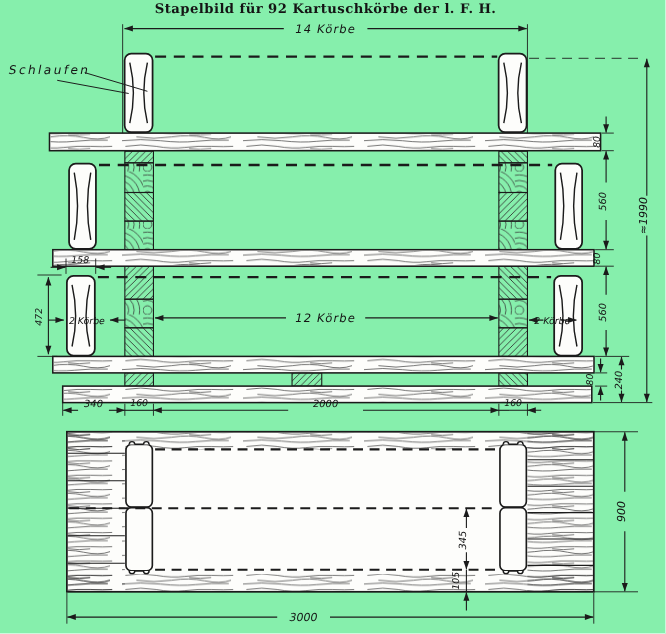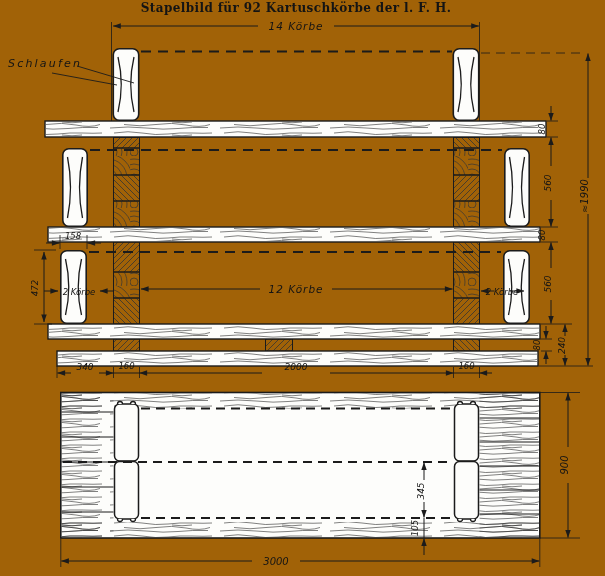--- a/index.html
+++ b/index.html
@@ -1,16 +1,16 @@
 <!DOCTYPE html>
 <html><head>
 <meta charset="utf-8">
 <style>
   html,body{margin:0;padding:0;background:#ffffff;}
-  .sheet{width:605px;height:576px;background:#a16207;position:relative;overflow:hidden;}
+  .sheet{width:605px;height:576px;background:#86efac;position:relative;overflow:hidden;}
   svg{display:block;}
   .title-t{font:bold 12px "DejaVu Serif", serif;fill:#141414;letter-spacing:.4px;}
   .hand{font:italic 11px "DejaVu Sans", sans-serif;fill:#141414;letter-spacing:2.2px;}
   .dim{font:italic 9px "DejaVu Sans", sans-serif;fill:#141414;}
   .dim-s{font:italic 8.5px "DejaVu Sans", sans-serif;fill:#141414;}
   .dim-b{font:italic 10.5px "DejaVu Sans", sans-serif;fill:#141414;letter-spacing:1px;}
   .dim-m{font:italic 10px "DejaVu Sans", sans-serif;fill:#141414;}
   .ln{stroke:#1b1b1b;fill:none;}
 </style>
 </head>

